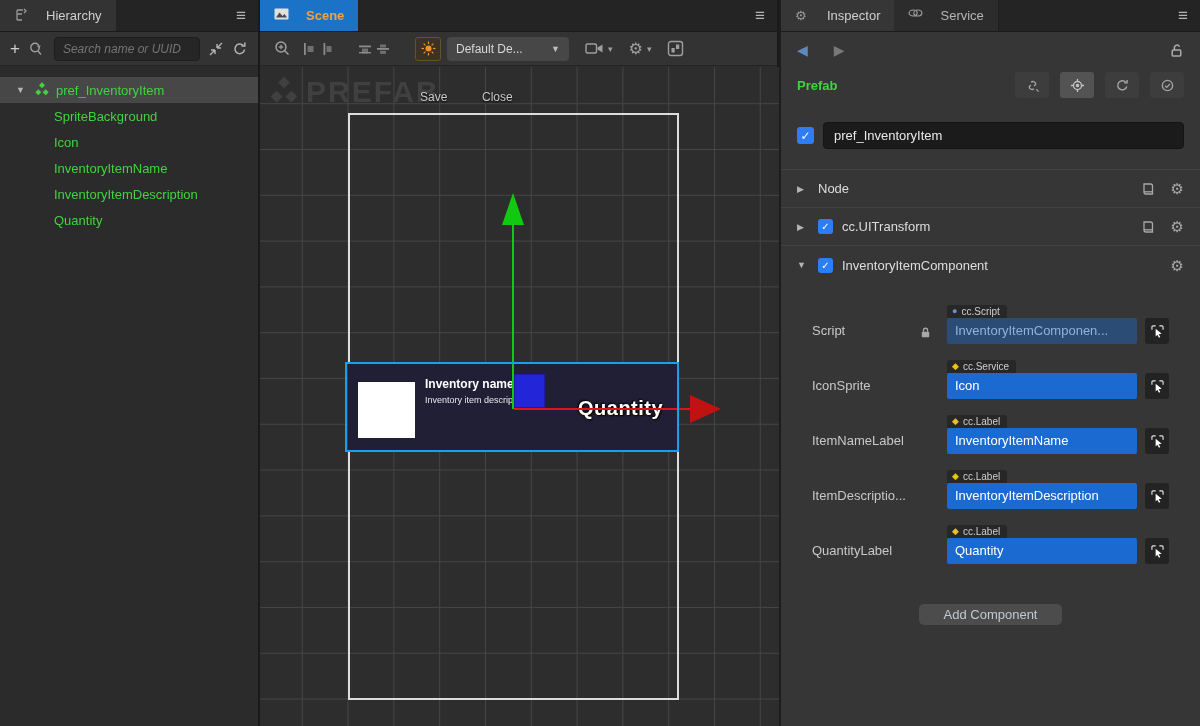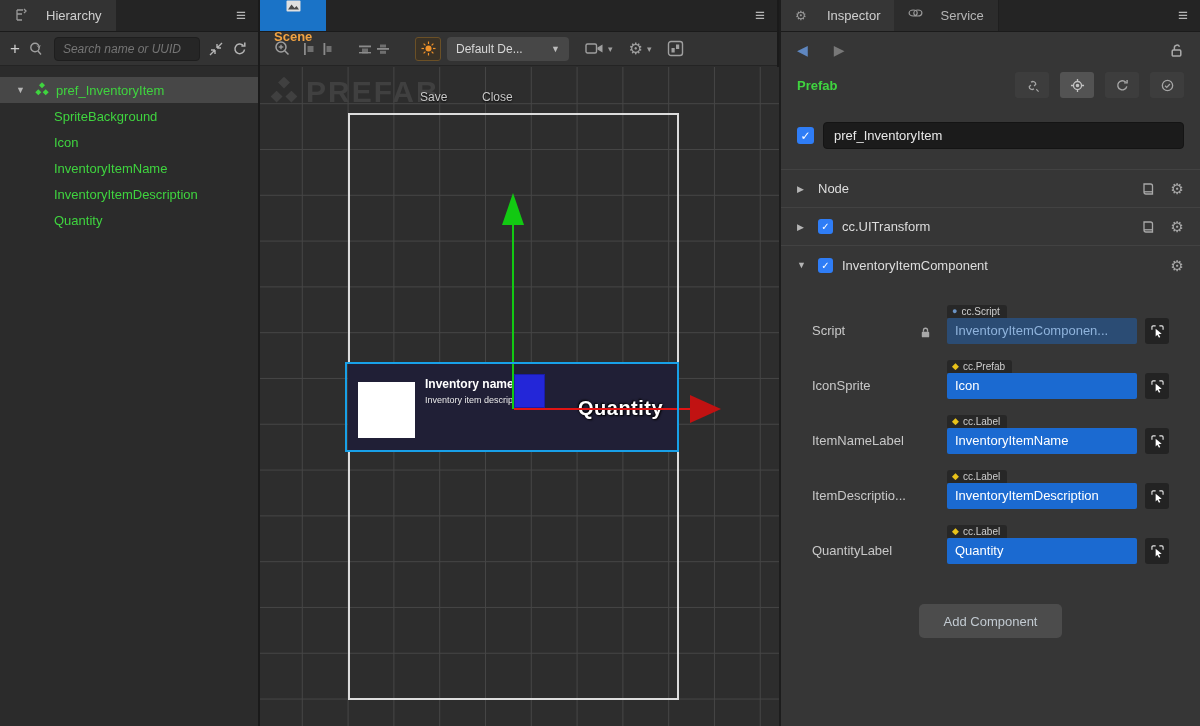--- a/index.html
+++ b/index.html
@@ -27,21 +27,21 @@
   .search-box { flex:1; height:24px; background:#262626; border:1px solid #1e1e1e; border-radius:4px;
     color:#8a8a8a; font-style:italic; font-size:12px; padding:0 8px; outline:none; min-width:0; }
   .tree { padding-top:11px; }
   .tree-row { height:26px; display:flex; align-items:center; font-size:13px; color:#3fd43f; }
   .tree-row.root { background:#474747; padding-left:16px; gap:6px; }
   .tree-row.child { padding-left:54px; }
   .tree-arrow { color:#b5b5b5; font-size:9px; width:12px; }
 
   
   .scene { left:260px; width:519px; background:#2d2d2d; border-right:2px solid #1a1a1a; }
-  .scene .tab.active { background:#1a73c7; color:#f0a242; font-weight:bold;flex-direction:column; }
+  .scene .tab.active { background:#1a73c7; color:#f0a242; font-weight:bold; }
   .s-toolbar { padding:0 14px; gap:2px; }
   .light-toggle { width:26px; height:24px; border:1px solid #6b5026; border-radius:3px;
     background:#3a3226; display:flex; align-items:center; justify-content:center; }
   .scene-dropdown { width:122px; height:24px; background:#474747; border-radius:4px; color:#d8d8d8;
     font-size:12px; display:flex; align-items:center; padding:0 9px; gap:6px; margin-left:4px; }
   .scene-dropdown .caret { margin-left:auto; font-size:9px; color:#bdbdbd; }
   .caret { font-size:9px; color:#9f9f9f; }
   .viewport { position:absolute; left:0; top:67px; width:519px; height:659px; background:#2d2d2d;
     background-image:
       linear-gradient(to right,#454545 1px,transparent 1px),
@@ -108,21 +108,21 @@
   .type-chip { display:inline-flex; align-items:center; gap:4px; background:#272727;
     border-radius:3px 3px 0 0; padding:1px 7px 1px 5px; font-size:10px; color:#cfcfcf; }
   .type-chip .marker { font-size:9px; line-height:1; }
   .field-line { display:flex; gap:8px; }
   .ref-field { flex:1; height:26px; line-height:26px; background:#1b6ad1; border-radius:2px;
     color:#ffffff; font-size:13px; padding:0 8px; white-space:nowrap; overflow:hidden; cursor:pointer; }
   .ref-field.disabled { background:#2b4c74; color:#8fb3dc; }
   .ref-btn { width:24px; height:26px; background:#232323; border-radius:3px; border:none;
     display:flex; align-items:center; justify-content:center; cursor:pointer; }
   .add-btn-row { margin-top:40px; text-align:center; }
-  .add-component { width:143px; height:34px; background:#4c4c4c; border:none; border-radius:5px;
+  .add-component { width:143px; height:21px; background:#4c4c4c; border:none; border-radius:5px;
     color:#c2cad1; font-size:13px; cursor:pointer; }
 </style>
 </head>
 <body>
 
 <div class="app">
 
   <div class="panel hierarchy">
     <div class="tabbar">
       <div class="tab active">
@@ -444,21 +444,21 @@
             </div>
           </div>
           <div class="prop-row">
             <div class="prop-label">IconSprite</div>
             <div class="lock-slot">
               
             </div>
             <div class="prop-value">
               <span class="type-chip">
                 <span class="marker" style="color: rgb(232, 194, 26);">◆</span>
-                <span>cc.Prefab</span>
+                <span>cc.Service</span>
               </span>
               <div class="field-line">
                 <div class="ref-field">Icon</div>
                 <button class="ref-btn">
                   <svg width="13" height="13" viewBox="0 0 14 14">
                     <path d="M1 5 V2.2 A1.2 1.2 0 0 1 2.2 1 H5 M9 1 h2.8 A1.2 1.2 0 0 1 13 2.2 V5" fill="none" stroke="#e8e8e8" stroke-width="1.2"></path>
                     <path d="M5 4 L11.5 9.5 L8.2 9.9 L10 13 L8.6 13.8 L6.8 10.6 L5 12.4 Z" fill="#ffffff"></path>
                   </svg>
                 </button>
               </div>

